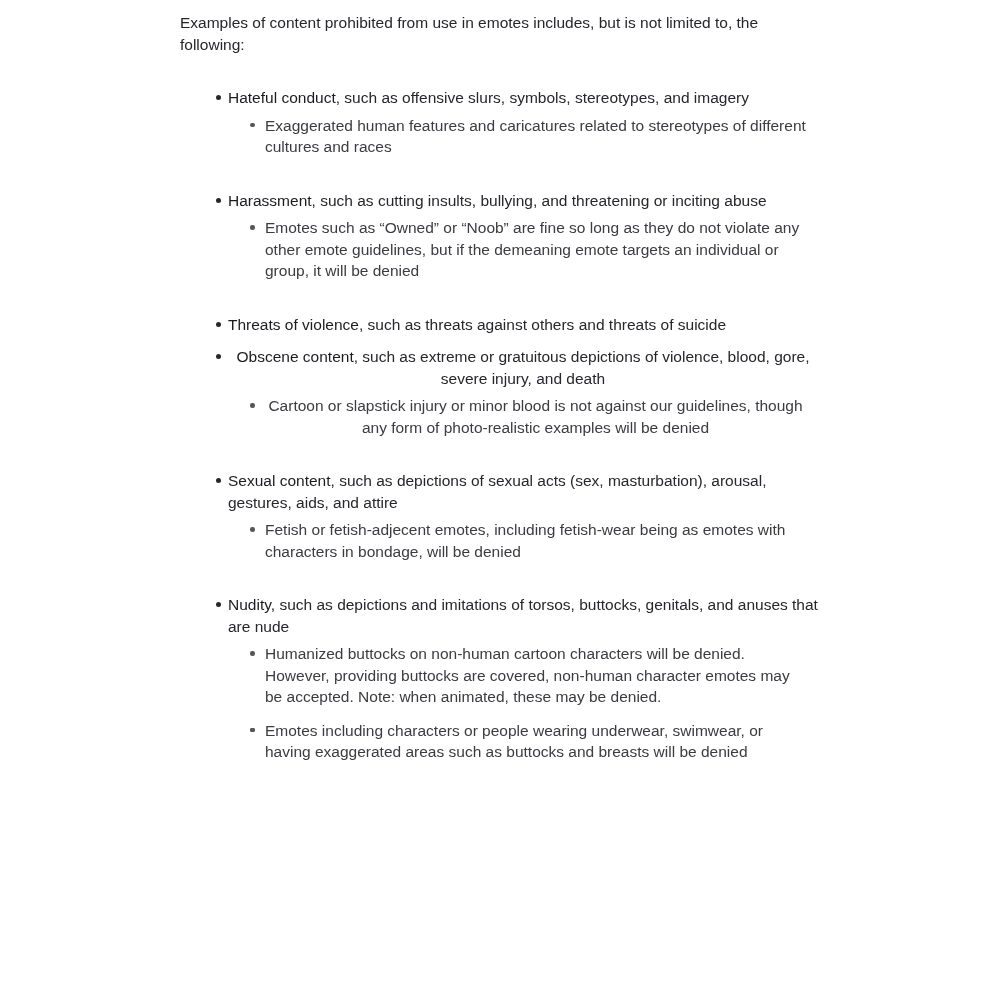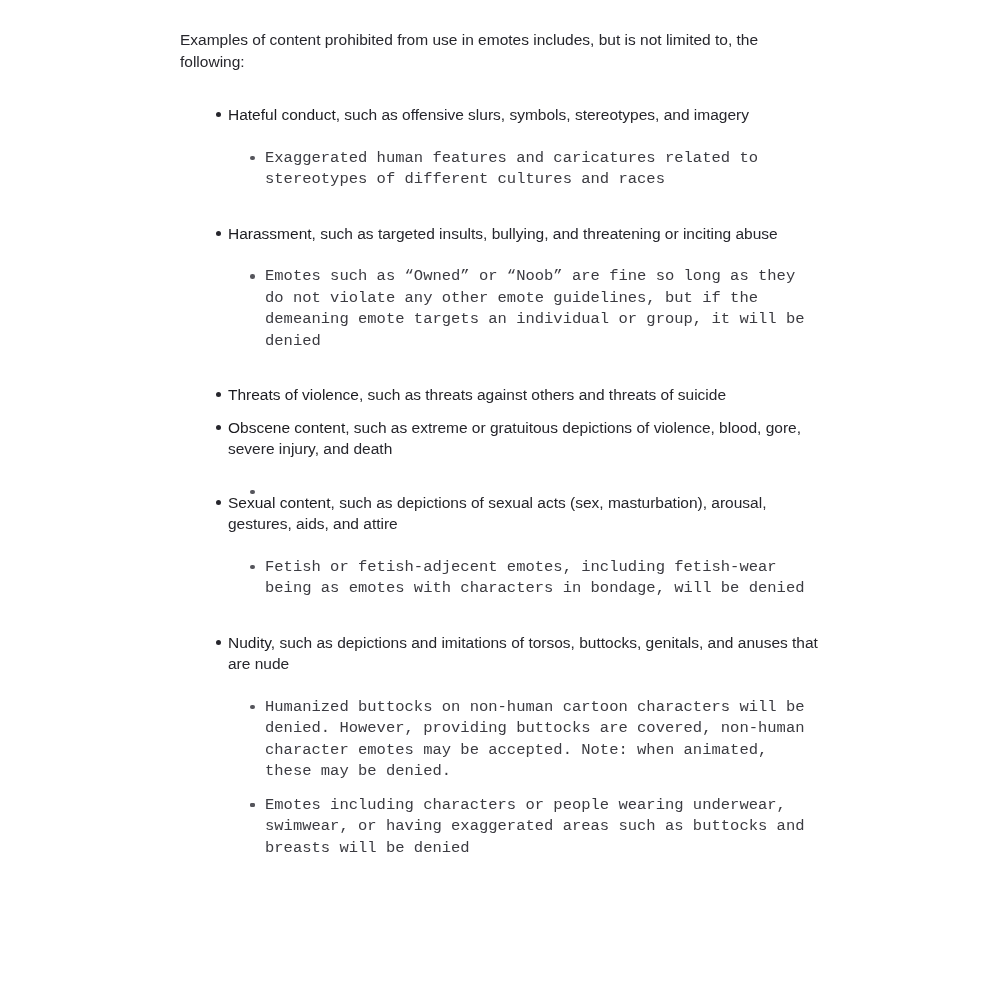--- a/index.html
+++ b/index.html
@@ -19,21 +19,21 @@
   .page {
     position: relative;
     width: 1000px;
     height: 1000px;
     background: #ffffff;
   }
 
   .content {
     position: absolute;
     left: 180px;
-    top: 29px;
+    top: 12px;
     width: 640px;
   }
 
   .intro {
     font-size: 15.5px;
     line-height: 21.5px;
     color: #26262c;
     margin: 0;
     width: 615px;
   }
@@ -49,20 +49,21 @@
     padding-left: 48px;   
     margin-top: 32px;
     font-size: 15.5px;
     line-height: 21.5px;
     color: #26262c;
     width: 638px;
     box-sizing: border-box;
   }
   ul.l1 > li.item1.tight {
     margin-top: 11px;
+    text-align: center;
   }
   ul.l1 > li.item1 > .bullet1 {
     position: absolute;
     left: 36px;
     top: 8px;
     width: 5px;
     height: 5px;
     border-radius: 50%;
     background: #26262c;
   }
@@ -70,23 +71,22 @@
     display: block;
   }
   .item1 b, .lead {
     font-weight: 400;
     color: #1c1c20;
   }
 
   
   ul.l2 {
     list-style: none;
-    margin: 22px 0 0 0;
+    margin: 6px 0 0 0;
     padding: 0;
-    font-family: Liberation Mono, monospace;
   }
   ul.l2 > li.item2 {
     position: relative;
     padding-left: 37px;  
     margin-top: 12px;
     font-size: 15.5px;
     line-height: 21.5px;
     color: #3b3b41;
     width: 578px;
     box-sizing: border-box;
@@ -120,40 +120,41 @@
         <ul class="l2">
           <li class="item2">
             <span class="bullet2"></span>
             <span>Exaggerated human features and caricatures related to stereotypes of different cultures and races</span>
           </li>
         </ul>
       </li>
 
       <li class="item1">
         <span class="bullet1"></span>
-        <span class="line"><b class="lead">Harassment</b><span>, such as targeted insults, bullying, and threatening or inciting abuse</span></span>
+        <span class="line"><b class="lead">Harassment</b><span>, such as cutting insults, bullying, and threatening or inciting abuse</span></span>
         <ul class="l2">
           <li class="item2">
             <span class="bullet2"></span>
             <span>Emotes such as “Owned” or “Noob” are fine so long as they do not violate any other emote guidelines, but if the demeaning emote targets an individual or group, it will be denied</span>
           </li>
         </ul>
       </li>
 
       <li class="item1">
         <span class="bullet1"></span>
         <span class="line"><b class="lead">Threats of violence</b><span>, such as threats against others and threats of suicide</span></span>
       </li>
 
       <li class="item1 tight">
         <span class="bullet1"></span>
         <span class="line"><b class="lead">Obscene content</b><span>, such as extreme or gratuitous depictions of violence, blood, gore, severe injury, and death</span></span>
         <ul class="l2">
           <li class="item2">
             <span class="bullet2"></span>
+            <span>Cartoon or slapstick injury or minor blood is not against our guidelines, though any form of photo-realistic examples will be denied</span>
           </li>
         </ul>
       </li>
 
       <li class="item1">
         <span class="bullet1"></span>
         <span class="line"><b class="lead">Sexual content</b><span>, such as depictions of sexual acts (sex, masturbation), arousal, gestures, aids, and attire</span></span>
         <ul class="l2">
           <li class="item2">
             <span class="bullet2"></span>

